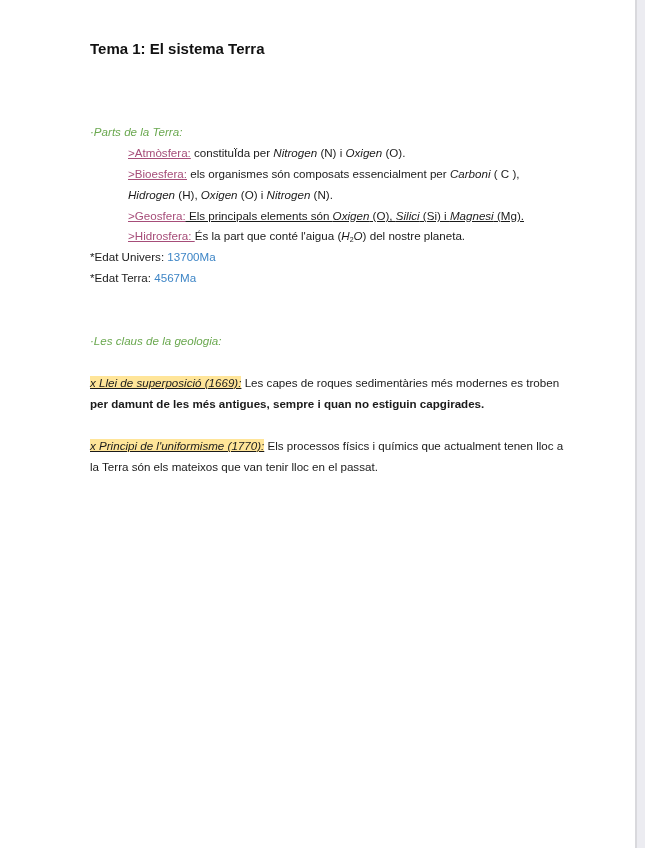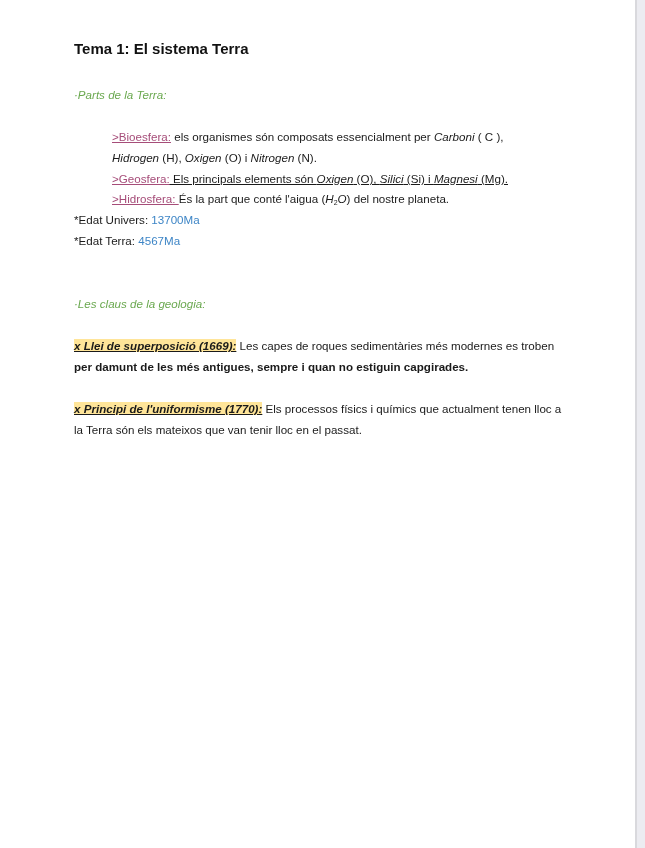--- a/index.html
+++ b/index.html
@@ -6,21 +6,21 @@
       margin: 0;
       padding: 0;
       width: 645px;
       height: 848px;
       overflow: hidden;
       background: #ffffff;
       font-family: "Liberation Sans", sans-serif;
     }
     .page {
       position: absolute;
-      left: 0;
+      left: 16px;
       top: 0;
       width: 572px;
       height: 848px;
       background: #ffffff;
     }
     .edge {
       position: absolute;
       left: 635px;
       top: 0;
       width: 10px;
@@ -28,20 +28,21 @@
       background: #ececf1;
       border-left: 2px solid #d9d9dd;
       box-sizing: border-box;
     }
     .line {
       position: absolute;
       white-space: nowrap;
       font-size: 11.6px;
       color: #1a1a1a;
       line-height: 14px;
+      margin-top: 37px;
     }
     .title {
       position: absolute;
       left: 74px;
       top: 40px;
       font-size: 15px;
       font-weight: bold;
       color: #111111;
       line-height: 18px;
       white-space: nowrap;
@@ -54,33 +55,35 @@
     .link {
       color: #a64d79;
       text-decoration: underline;
     }
     .it { font-style: italic; }
     .num { color: #3d85c6; text-align: center; }
     .hl {
       background: #ffe599;
       font-style: italic;
       text-decoration: underline;
-      font-weight: bold;
     }
     sub { font-size: 7px; vertical-align: -2px; line-height: 0; }
   </style>
 </head>
 <body>
 
 <div class="page">
 
   <div class="title">Tema 1: El sistema Terra</div>
 
   <div class="line section" style="left:74px; top:88px;">·Parts de la Terra:</div>
 
+  <div class="line" style="left:112px; top:109px;">
+    <span class="link">&gt;Atmòsfera:</span><span> constituÏda per </span><span class="it">Nitrogen</span><span> (N) i </span><span class="it">Oxigen</span><span> (O).</span>
+  </div>
 
   <div class="line" style="left:112px; top:151px;">
     <span class="it">Hidrogen</span><span> (H), </span><span class="it">Oxigen</span><span> (O) i </span><span class="it">Nitrogen</span><span> (N).</span>
   </div>
   <div class="line" style="left:112px; top:130px;">
     <span class="link">&gt;Bioesfera:</span><span> els organismes són composats essencialment per </span><span class="it">Carboni</span><span> ( C ),</span>
   </div>
 
   <div class="line" style="left:112px; top:172px;text-decoration:underline;">
     <span class="link">&gt;Geosfera:</span><span> Els principals elements són </span><span class="it">Oxigen</span><span> (O), </span><span class="it">Silici</span><span> (Si) i </span><span class="it">Magnesi</span><span> (Mg).</span>

